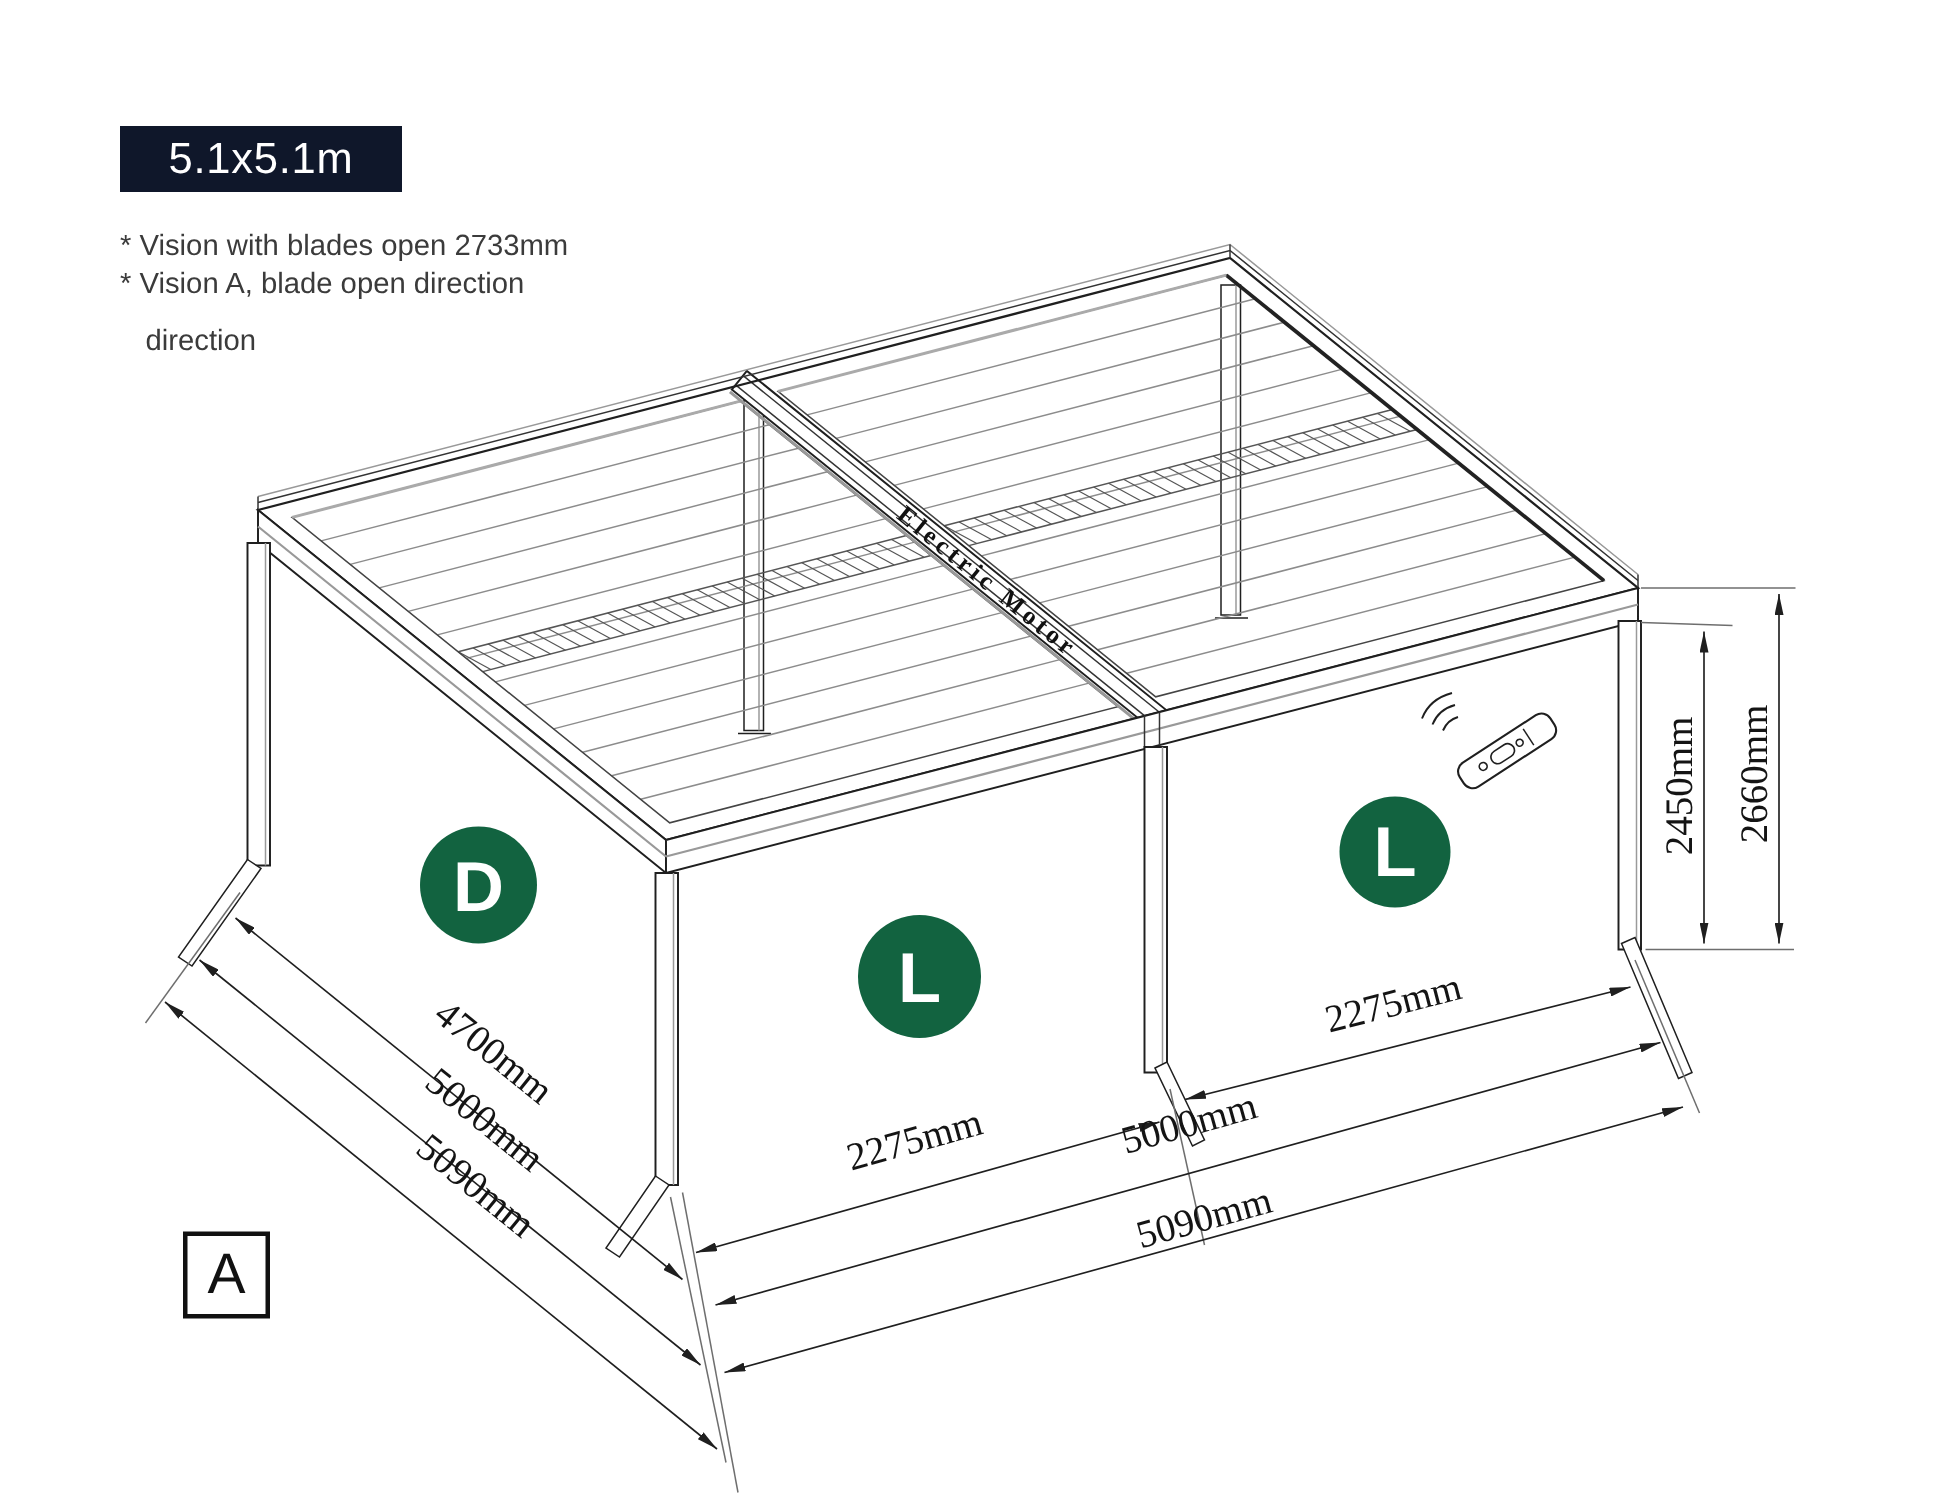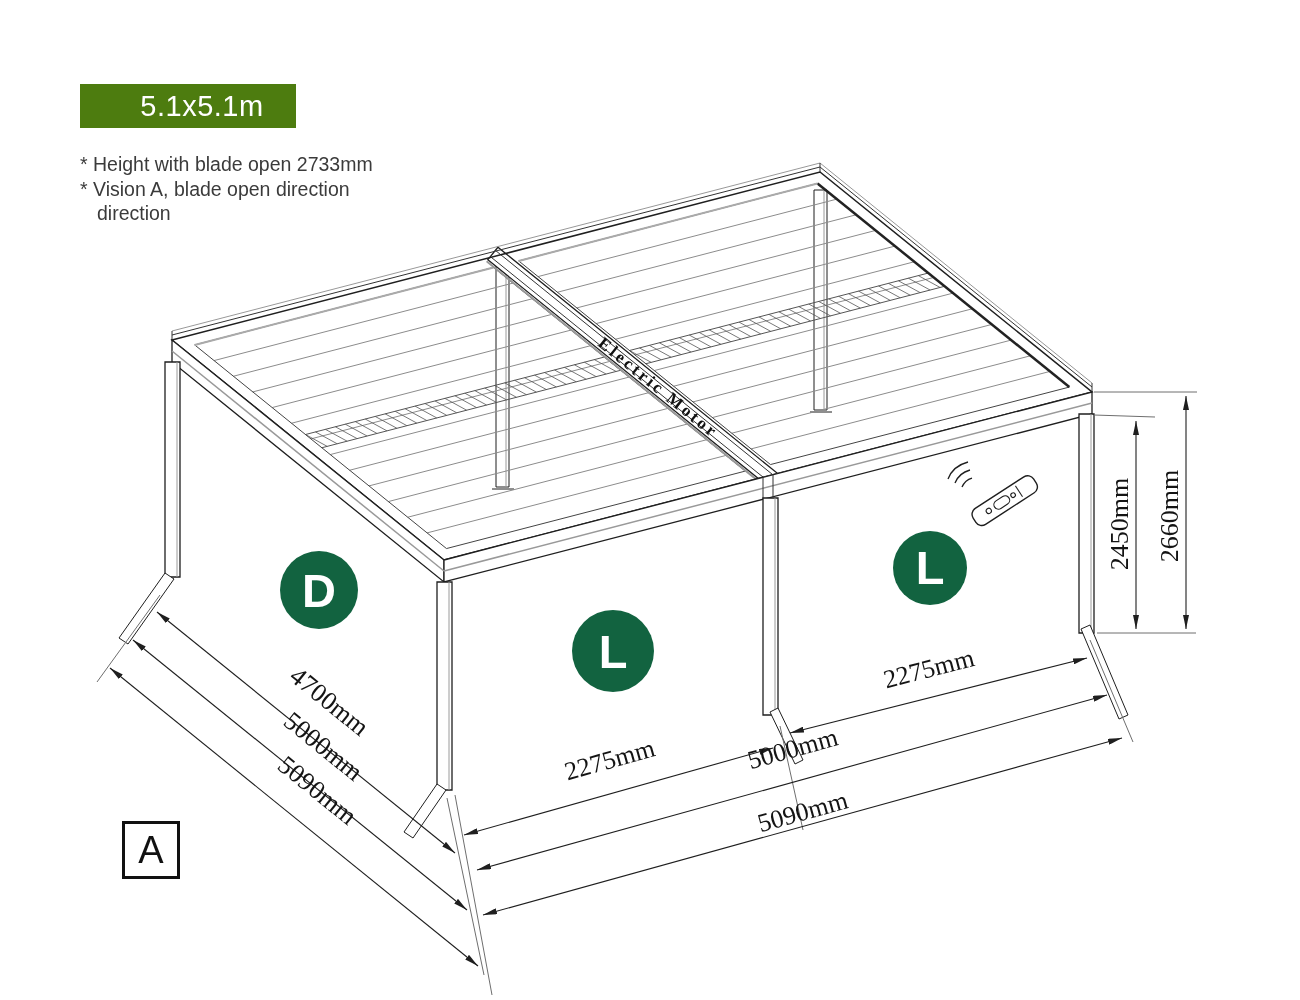--- a/index.html
+++ b/index.html
@@ -1,40 +1,40 @@
 <!DOCTYPE html>
 <html><head>
 <meta charset="utf-8">
 <style>
   html,body{margin:0;padding:0;background:#ffffff;}
   #stage{position:relative;width:1300px;height:1000px;background:#ffffff;overflow:hidden;
          font-family:"Liberation Sans",sans-serif;}
-  .badge{position:absolute;left:80px;top:84px;width:188px;height:44px;background:#4d7c0f;
+  .badge{position:absolute;left:80px;top:84px;width:188px;height:44px;background:#0f172a;
          color:#fff;display:flex;align-items:center;justify-content:center;
-         font-size:29px;letter-spacing:.5px;padding-left:28px;}
+         font-size:29px;letter-spacing:.5px;}
   .notes{position:absolute;left:80px;top:152px;color:#3b3b3b;font-size:19.5px;line-height:24.5px;}
-  .notes .indent{padding-left:17px;}
+  .notes .indent{padding-left:17px;margin-top:14px;}
   .viewbox{position:absolute;left:122px;top:821px;width:52px;height:52px;border:3px solid #111;
            display:flex;align-items:center;justify-content:center;font-size:38px;color:#111;}
   svg{position:absolute;left:0;top:0;}
   .dim{font-family:"Liberation Serif",serif;font-size:26px;fill:#141414;}
   .motor{font-family:"Liberation Serif",serif;font-size:17px;font-weight:bold;
          letter-spacing:3px;fill:#111;}
   .marker-letter{font-family:"Liberation Sans",sans-serif;font-weight:bold;font-size:47px;fill:#ffffff;}
   .ink{stroke:#1f1f1f;fill:none;}
 </style>
 </head>
 <body>
 
 <div id="stage">
 
   <div class="badge">5.1x5.1m</div>
 
   <div class="notes">
-    <div>* Height with blade open 2733mm</div>
+    <div>* Vision with blades open 2733mm</div>
     <div>* Vision A, blade open direction</div>
     <div class="indent">direction</div>
   </div>
 
   <div class="viewbox">
     <span>A</span>
   </div>
 
   <svg width="1300" height="1000" viewBox="0 0 1300 1000">
     <defs>

